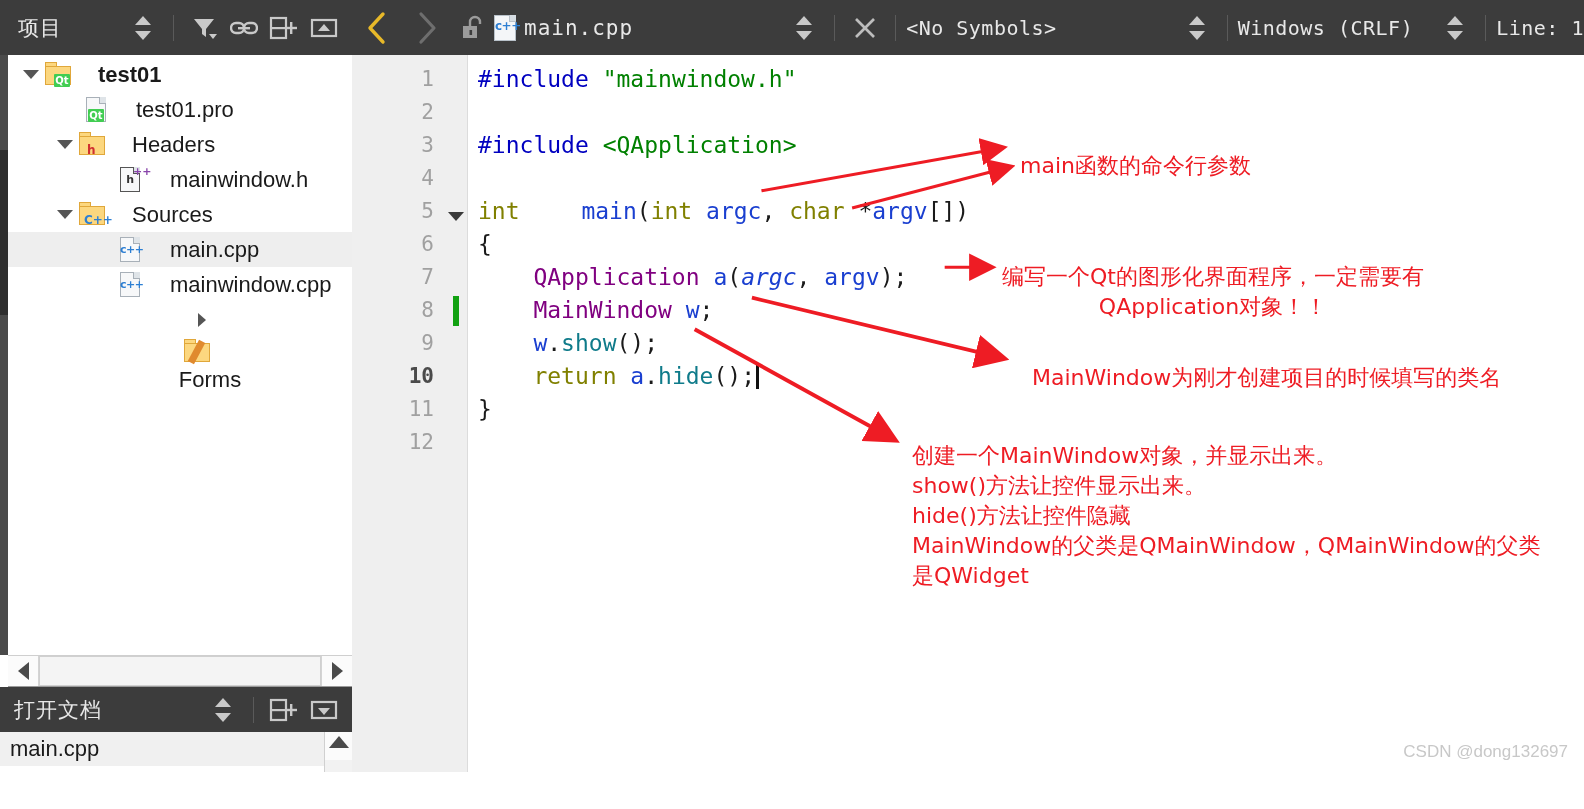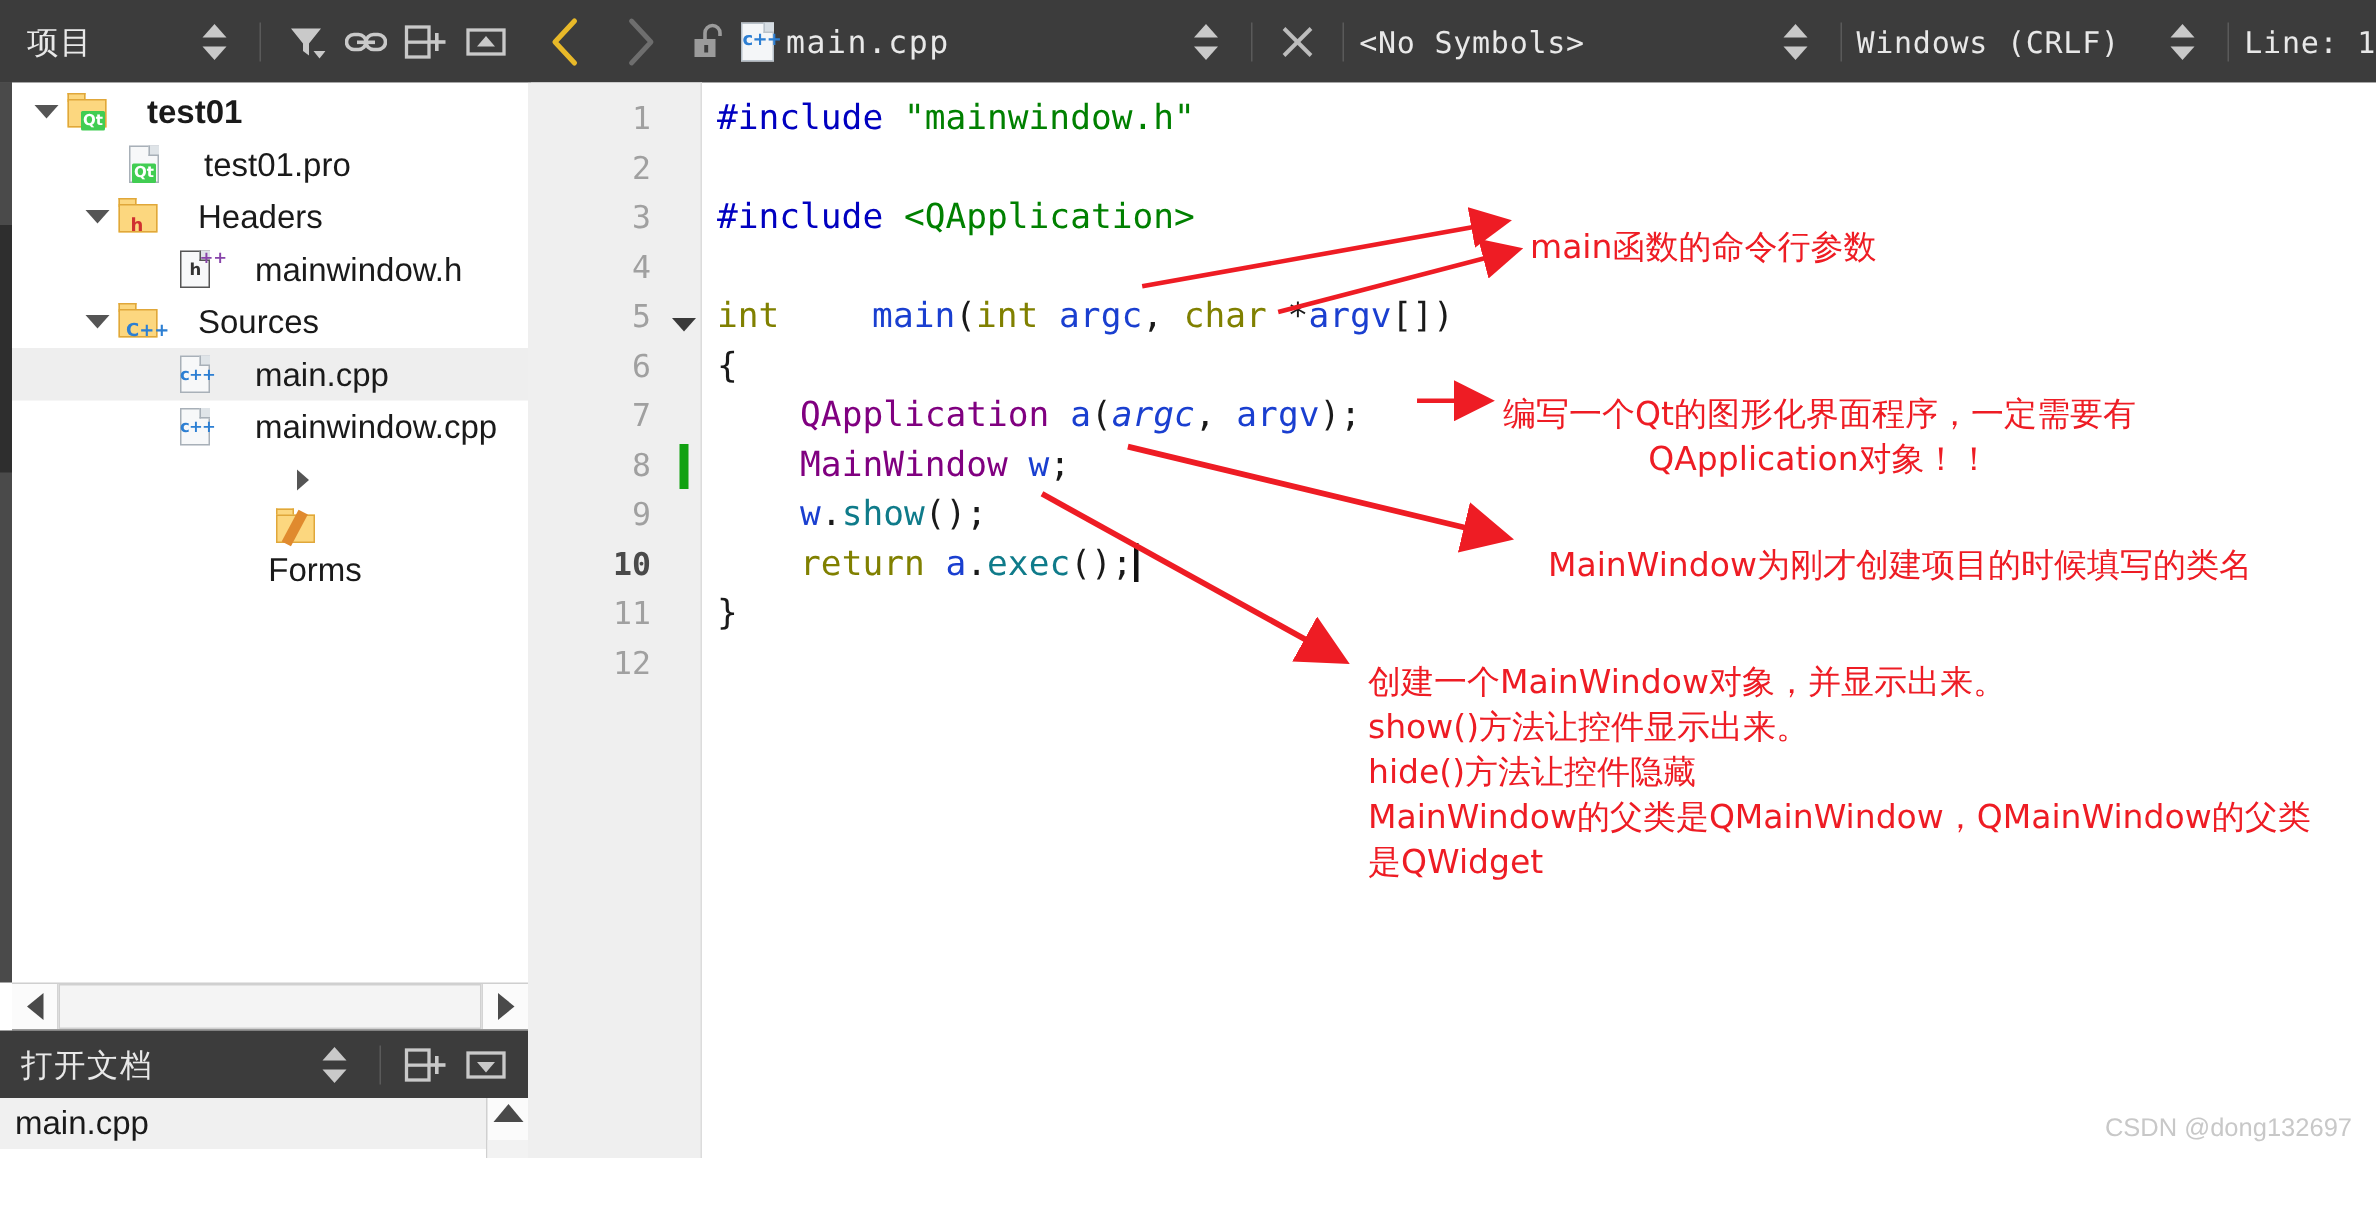--- a/index.html
+++ b/index.html
@@ -518,21 +518,21 @@
     <div class="code-area">
       <div class="cline" style="top:8px; left:10px;"><span class="k-pre">#include</span> <span class="k-str">"mainwindow.h"</span></div>
       <div class="cline" style="top:41px; left:10px;"></div>
       <div class="cline" style="top:74px; left:10px;"><span class="k-pre">#include</span> <span class="k-inc">&lt;QApplication&gt;</span></div>
       <div class="cline" style="top:107px; left:10px;"></div>
       <div class="cline" style="top:140px; left:10px;"><span class="k-type">int</span> <span class="k-fn">main</span><span class="k-plain">(</span><span class="k-type">int</span> <span class="k-id">argc</span><span class="k-plain">, </span><span class="k-type">char</span> <span class="k-plain">*</span><span class="k-id">argv</span><span class="k-plain">[])</span></div>
       <div class="cline" style="top:173px; left:10px;"><span class="k-plain">{</span></div>
       <div class="cline" style="top:206px; left:10px;"><span class="k-plain">    </span><span class="k-cls">QApplication</span> <span class="k-id">a</span><span class="k-plain">(</span><span class="k-param">argc</span><span class="k-plain">, </span><span class="k-id">argv</span><span class="k-plain">);</span></div>
       <div class="cline" style="top:239px; left:10px;"><span class="k-plain">    </span><span class="k-cls">MainWindow</span> <span class="k-id">w</span><span class="k-plain">;</span></div>
       <div class="cline" style="top:272px; left:10px;"><span class="k-plain">    </span><span class="k-id">w</span><span class="k-plain">.</span><span class="k-mem">show</span><span class="k-plain">();</span></div>
-      <div class="cline" style="top:305px; left:10px;"><span class="k-plain">    </span><span class="k-type">return</span> <span class="k-id">a</span><span class="k-plain">.</span><span class="k-mem">exec</span><span class="k-plain">();</span><span class="caret"></span></div>
+      <div class="cline" style="top:305px; left:10px;"><span class="k-plain">    </span><span class="k-type">return</span> <span class="k-id">a</span><span class="k-plain">.</span><span class="k-mem">hide</span><span class="k-plain">();</span><span class="caret"></span></div>
       <div class="cline" style="top:338px; left:10px;"><span class="k-plain">}</span></div>
       <div class="cline" style="top:371px; left:10px;"></div>
     </div>
   </div>
 
   <svg class="arrows" viewBox="0 0 1584 809">
     <defs>
       <marker id="ah" markerWidth="9" markerHeight="9" refX="7" refY="4.5" orient="auto">
         <polygon points="0,0 9,4.5 0,9" fill="#ee1c24"></polygon>
       </marker>

